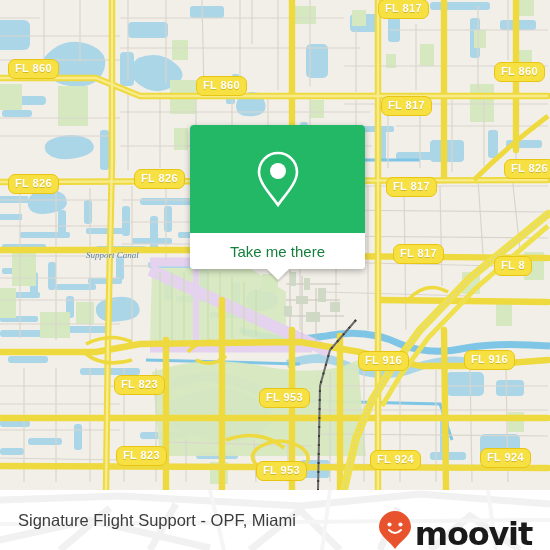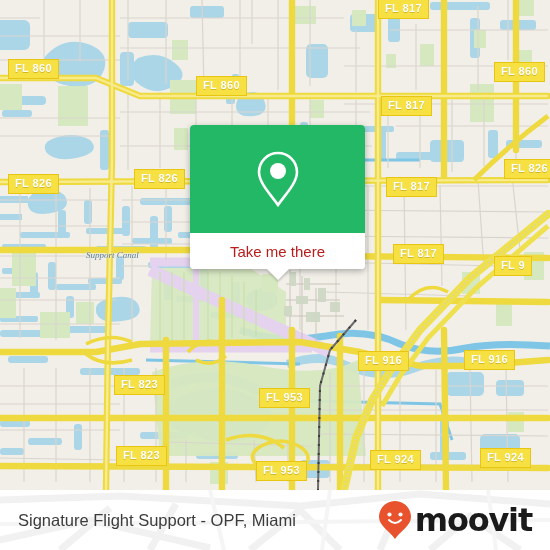--- a/index.html
+++ b/index.html
@@ -32,21 +32,21 @@
   #map-svg {
     position: absolute;
     left: 0; top: 0;
   }
 
   
   .shield {
     position: absolute;
     background: #f7e041;
     border: 1.5px solid #e8c512;
-    border-radius: 0;
+    border-radius: 7px;
     color: #ffffff;
     font-family: "Liberation Sans", sans-serif;
     font-weight: bold;
     font-size: 11px;
     line-height: 13px;
     padding: 2px 6px 3px 6px;
     white-space: nowrap;
     letter-spacing: 0.4px;
     text-shadow: 0 1px 0 rgba(140,110,0,0.35);
     box-sizing: border-box;
@@ -80,21 +80,21 @@
     align-items: center;
     justify-content: center;
   }
   #popup-label {
     height: 36px;
     background: #ffffff;
     border-radius: 0 0 4px 4px;
     display: flex;
     align-items: center;
     justify-content: center;
-    color: #b91c1c;
+    color: #15803d;
     font-size: 15px;
     font-family: "Liberation Sans", sans-serif;
   }
   #popup-tail {
     position: absolute;
     left: 50%;
     bottom: -11px;
     margin-left: -11px;
     width: 0; height: 0;
     border-left: 11px solid transparent;
@@ -142,21 +142,21 @@
     font-size: 16.5px;
     font-family: "Liberation Sans", sans-serif;
     white-space: nowrap;
   }
   #footer-logo {
     position: absolute;
     right: 18px;
     top: 0;
     height: 60px;
     display: flex;
-    align-items: center;
+    align-items: flex-end;
     gap: 3px;
   }
   #moovit-wordmark {
     color: #1a1a1a;
     font-size: 32px;
     font-weight: bold;
     font-family: "DejaVu Sans", sans-serif;
     letter-spacing: -1.2px;
     line-height: 32px;
   }
@@ -501,21 +501,21 @@
     <div class="shield" style="left:378px; top:-1px;">FL 817</div>
     <div class="shield" style="left:8px;   top:59px;">FL 860</div>
     <div class="shield" style="left:196px; top:76px;">FL 860</div>
     <div class="shield" style="left:494px; top:62px;">FL 860</div>
     <div class="shield" style="left:381px; top:96px;">FL 817</div>
     <div class="shield" style="left:8px;   top:174px;">FL 826</div>
     <div class="shield" style="left:134px; top:169px;">FL 826</div>
     <div class="shield" style="left:504px; top:159px;">FL 826</div>
     <div class="shield" style="left:386px; top:177px;">FL 817</div>
     <div class="shield" style="left:393px; top:244px;">FL 817</div>
-    <div class="shield" style="left:494px; top:256px;">FL 9</div>
+    <div class="shield" style="left:494px; top:256px;">FL 8</div>
     <div class="shield" style="left:358px; top:351px;">FL 916</div>
     <div class="shield" style="left:464px; top:350px;">FL 916</div>
     <div class="shield" style="left:114px; top:375px;">FL 823</div>
     <div class="shield" style="left:259px; top:388px;">FL 953</div>
     <div class="shield" style="left:116px; top:446px;">FL 823</div>
     <div class="shield" style="left:370px; top:450px;">FL 924</div>
     <div class="shield" style="left:480px; top:448px;">FL 924</div>
     <div class="shield" style="left:256px; top:461px;">FL 953</div>
 
     <div id="popup-card">

